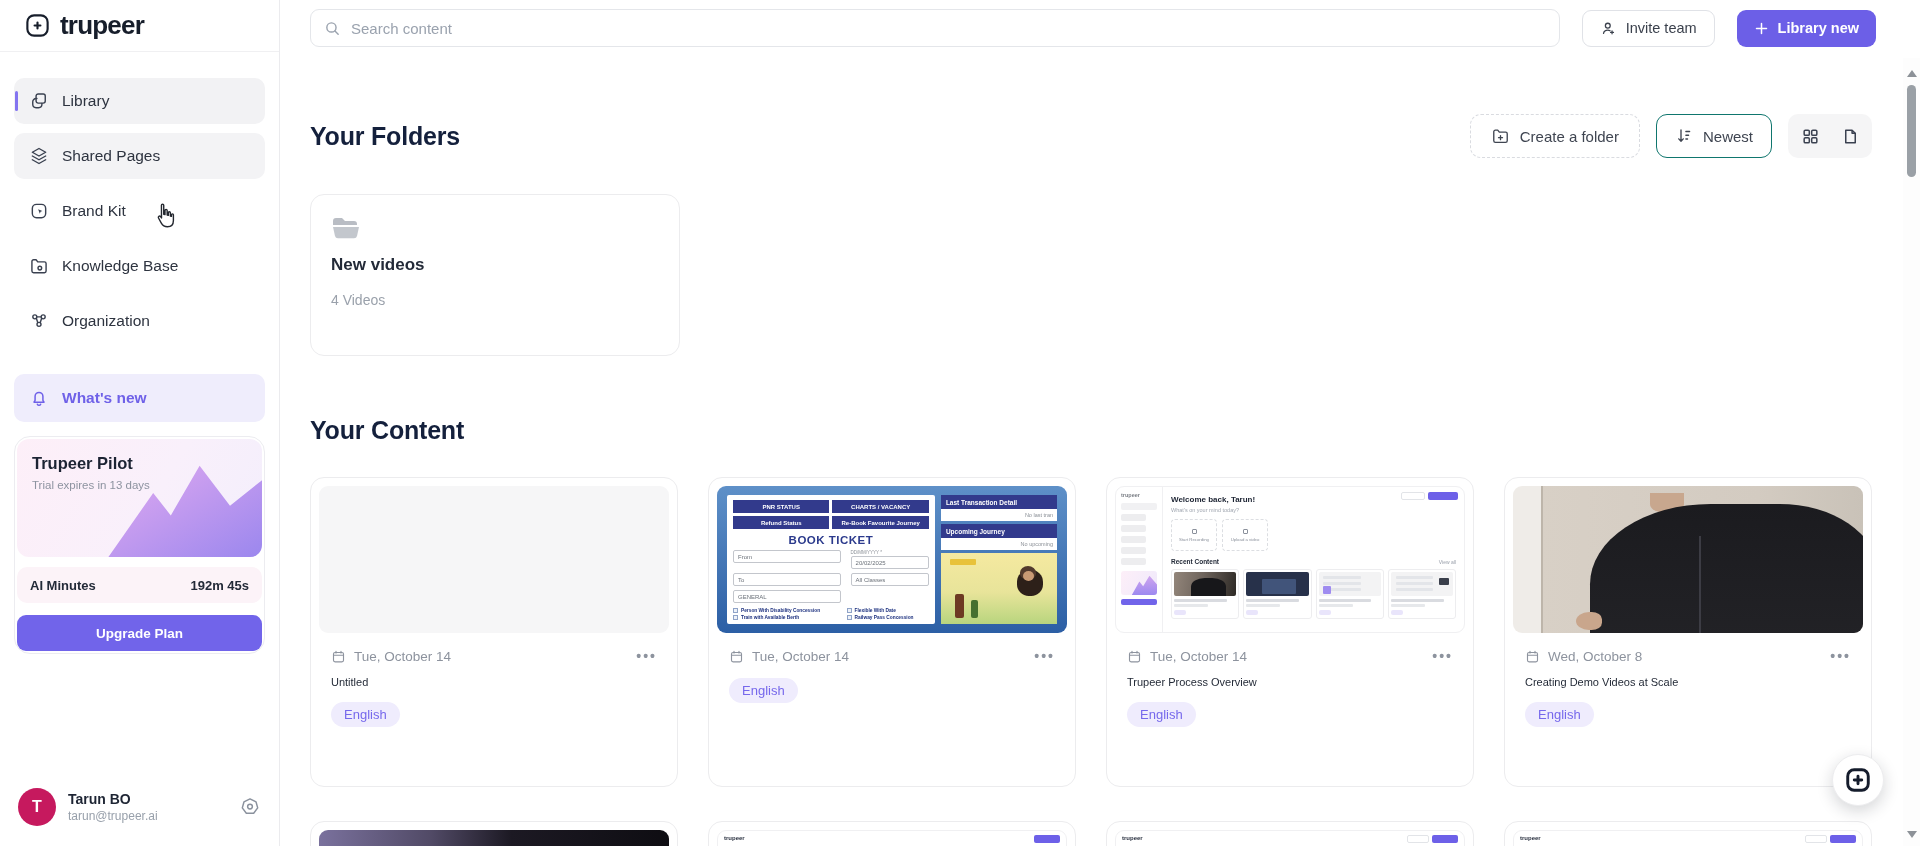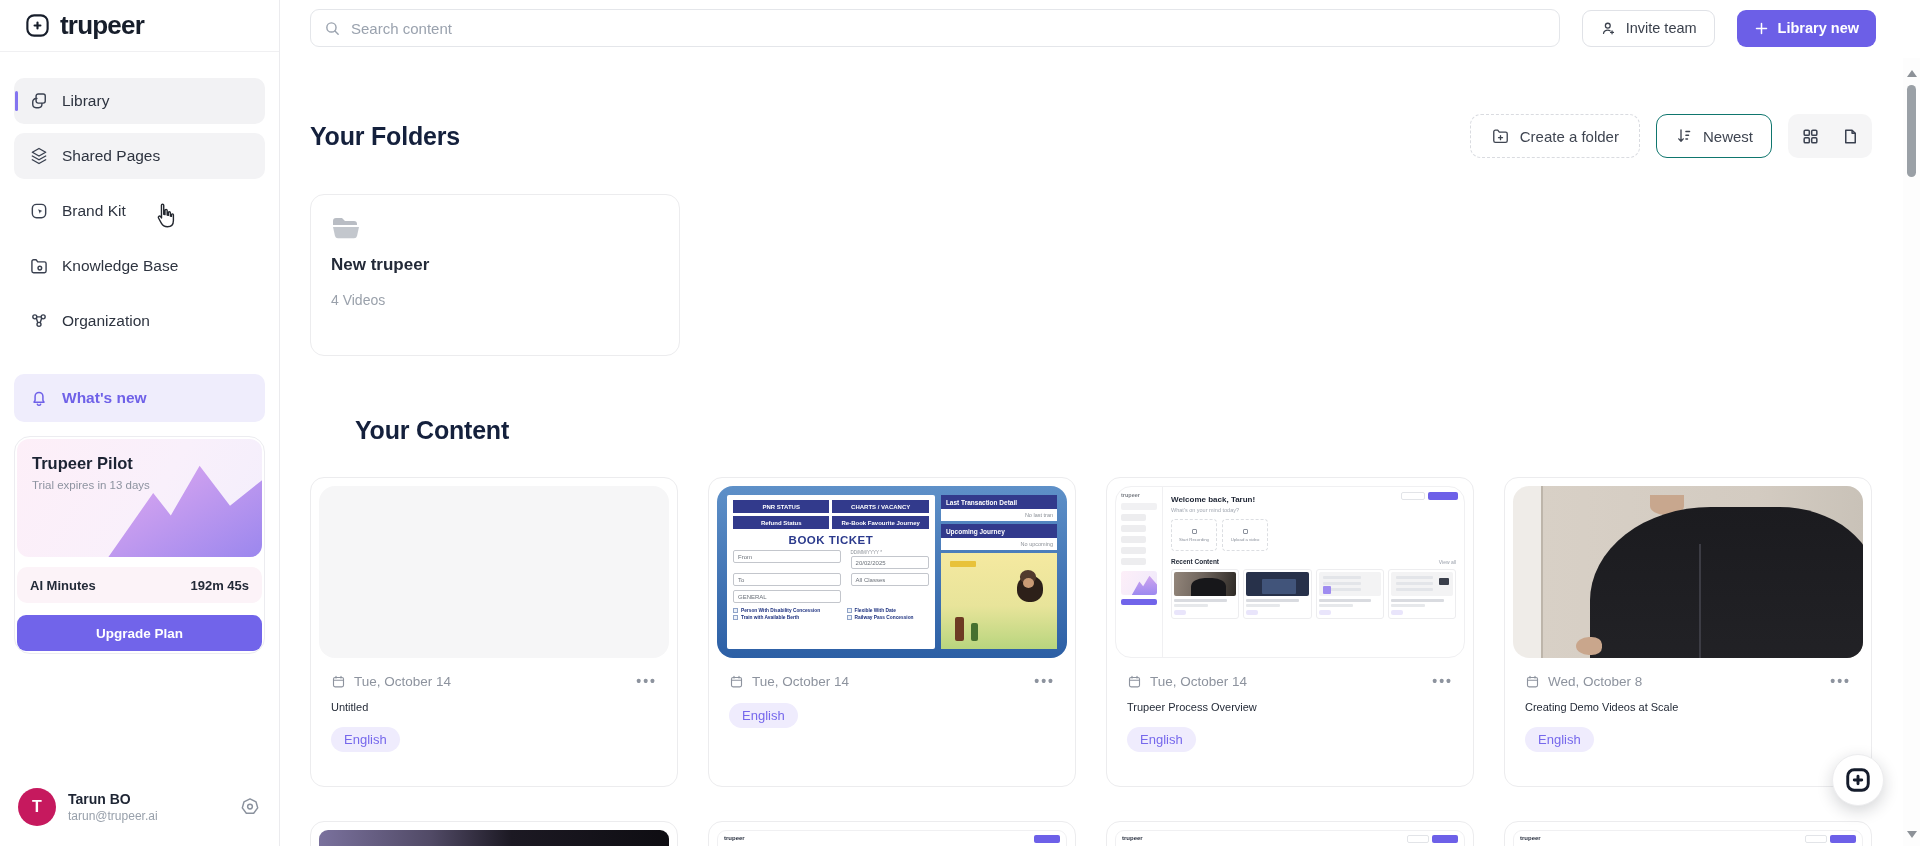--- a/index.html
+++ b/index.html
@@ -55,21 +55,21 @@
   .search-box input::placeholder { color:#9aa2ae; }
   .btn-invite { height:37px; padding:12px 17px; border:1px solid #e0e2e7; background:#fff;
     border-radius:9px; font-size:14.5px; color:#3b414d; display:flex; align-items:center;
     gap:9px; cursor:pointer; font-family:"Liberation Sans", sans-serif; }
   .btn-create { height:37px; padding:0 17px; border:none; background:#6c5fe7; color:#fff;
     border-radius:9px; font-size:14.5px; font-weight:600; display:flex; align-items:center;
     gap:9px; cursor:pointer; font-family:"Liberation Sans", sans-serif; }
   .content { padding:0 48px 0 30px; }
   .section-head { display:flex; align-items:center; justify-content:space-between; }
   .section-head.first { margin-top:58px; }
-  .section-head.second { margin-top:60px;margin-left:45px; }
+  .section-head.second { margin-top:60px; }
   h1.page-h { font-size:25px; font-weight:700; color:#14203c; letter-spacing:-0.2px; }
   .head-actions { display:flex; align-items:center; gap:16px; }
   .btn-dashed { height:44px; padding:0 20px; border:1.5px dashed #d9dbe0; border-radius:11px;
     background:#fff; font-size:15px; color:#3f4551; display:flex; align-items:center; gap:10px;
     cursor:pointer; font-family:"Liberation Sans", sans-serif; }
   .btn-sort { height:44px; padding:0 18px; border:1px solid #0f766e; border-radius:11px;
     background:#fff; font-size:15px; color:#3f4551; display:flex; align-items:center; gap:10px;
     cursor:pointer; font-family:"Liberation Sans", sans-serif; }
   .view-toggle { display:flex; align-items:center; background:#f5f5f6; border-radius:10px;
     padding:4px; gap:4px; }
@@ -77,21 +77,21 @@
     border-radius:8px; cursor:pointer; }
   .folder-card { width:370px; height:162px; margin-top:36px; border:1px solid #ececee;
     border-radius:14px; background:#fff; padding:20px; cursor:pointer; }
   .folder-title { margin-top:14px; font-size:17px; font-weight:700; color:#232a38; }
   .folder-count { margin-top:17px; font-size:14px; color:#9aa1ab; }
   .cards-grid { display:grid; grid-template-columns:repeat(4,1fr); gap:30px; margin-top:32px; }
   .cards-grid.row2 { margin-top:34px; }
   .card { border:1px solid #ececee; border-radius:14px; background:#fff; padding:8px 8px 0;
     height:310px; cursor:pointer; }
   .card.stub { height:60px; border-radius:14px; overflow:hidden; }
-  .thumb { height:172px; border-radius:16px; overflow:hidden; position:relative;
+  .thumb { height:147px; border-radius:9px; overflow:hidden; position:relative;
     background:#f6f6f7; }
   .stub .thumb { height:44px; border-radius:9px 9px 0 0; }
   .card-body { padding:15px 12px 0; }
   .date-row { display:flex; align-items:center; gap:8px; font-size:13.5px; color:#8d939e; }
   .dots { margin-left:auto; color:#8d939e; letter-spacing:2px; font-weight:700; font-size:14px;
     cursor:pointer; }
   .card-title { margin-top:12px; font-size:11px; color:#1f2633; white-space:nowrap;
     overflow:hidden; text-overflow:ellipsis; }
   .badge { display:inline-block; margin-top:14px; background:#efecfd; color:#7668ec;
     font-size:13px; padding:5px 13px; border-radius:999px; }
@@ -407,21 +407,21 @@
         </div>
       </div>
 
       <div class="folder-card">
         <span style="display:flex">
           <svg width="30" height="26" viewBox="0 0 30 26" fill="#b9bdc4">
             <path d="M2 6a3 3 0 0 1 3-3h6l3 3h9a3 3 0 0 1 3 3v1H2z"></path>
             <path d="M2 12h26l-2 9a3 3 0 0 1-2.9 2.3H6.9A3 3 0 0 1 4 21z" opacity="0.85"></path>
           </svg>
         </span>
-        <div class="folder-title">New trupeer</div>
+        <div class="folder-title">New videos</div>
         <div class="folder-count">4 Videos</div>
       </div>
 
       <div class="section-head second">
         <h1 class="page-h">Your Content</h1>
       </div>
 
       <div class="cards-grid">
 
         <div class="card">

